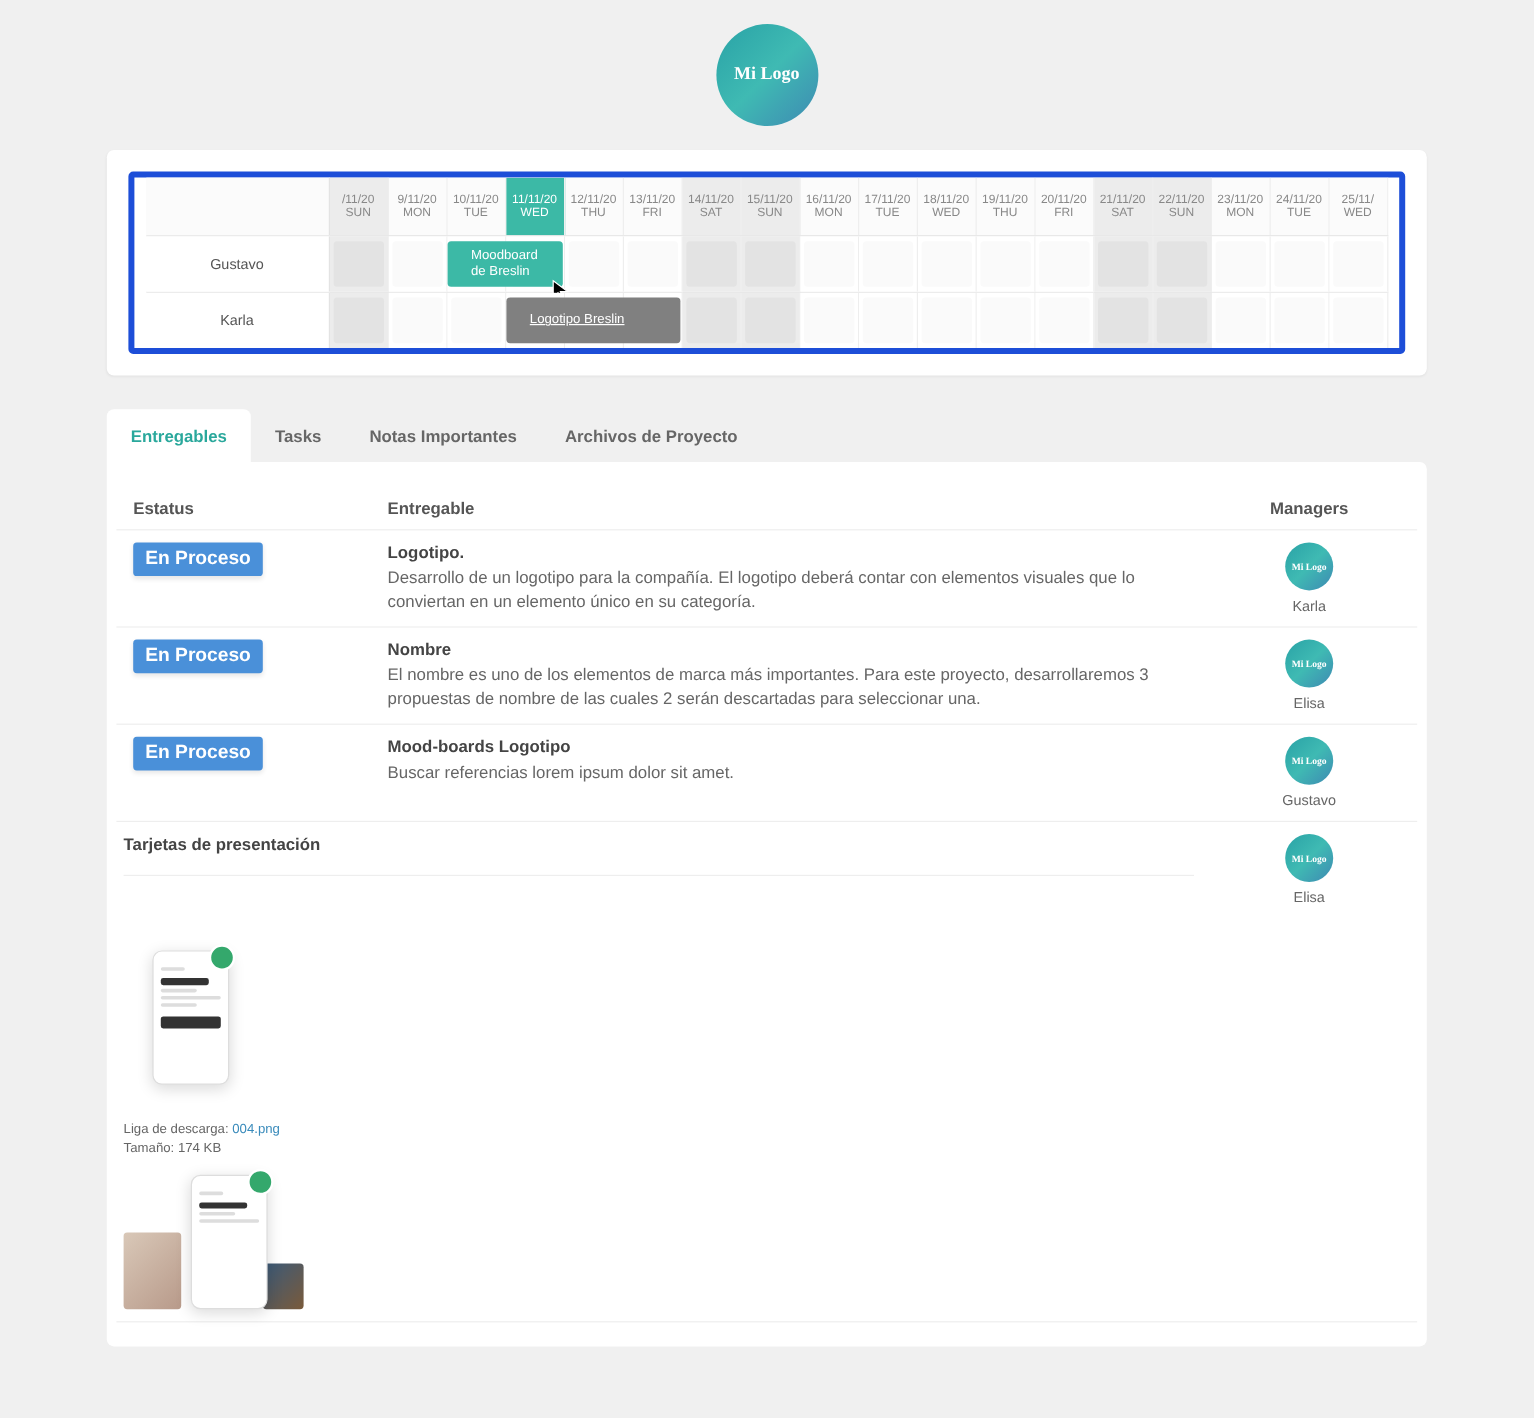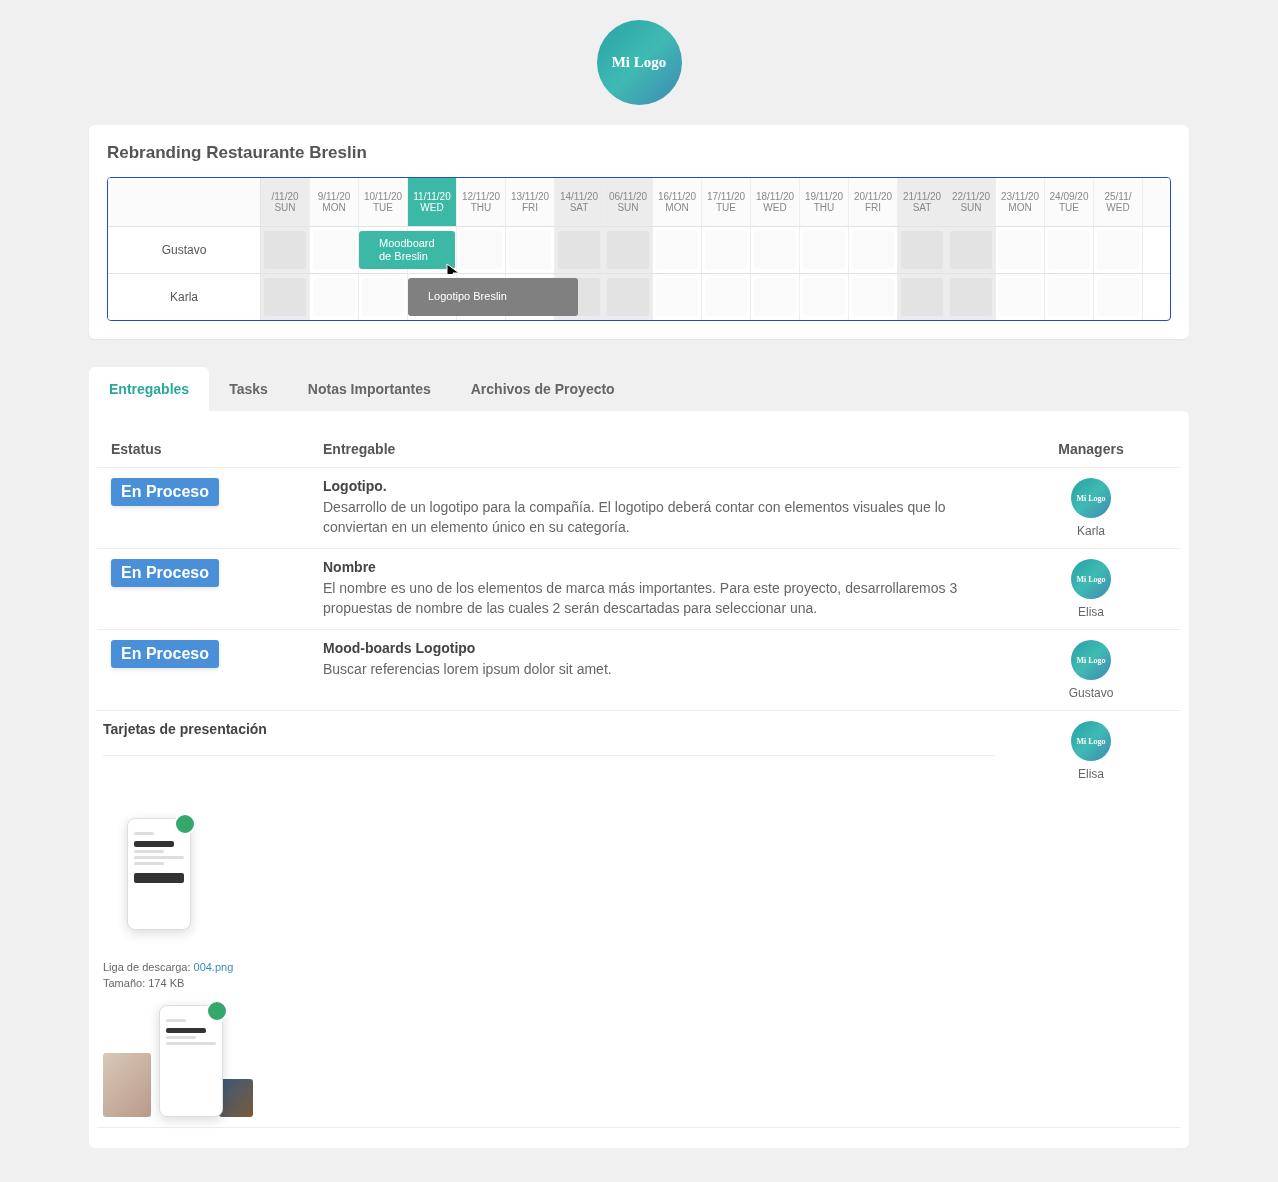--- a/index.html
+++ b/index.html
@@ -25,23 +25,24 @@
   .logo-circle.sm { width: 40px; height: 40px; font-size: 8px; }
   .card {
     background: #fff; border-radius: 6px;
     box-shadow: 0 1px 2px rgba(0,0,0,0.05);
     padding: 18px;
   }
   .project-title { font-size: 17px; font-weight: 600; color: #555; margin-bottom: 14px; }
 
   
   .gantt {
-    border: 1px solid #1d4ed8; border-radius: 4px; overflow: hidden;
+    border: 5px solid #1d4ed8; border-radius: 4px; overflow: hidden;
     display: flex; flex-direction: column;
     background: #fff;
+    align-items: center;
   }
   .gantt-header { display: flex; border-bottom: 1px solid #e3e3e3; background: #fbfbfb; }
   .gantt-row { display: flex; border-bottom: 1px solid #e3e3e3; position: relative; }
   .gantt-row:last-child { border-bottom: none; }
   .gantt-name {
     width: 153px; min-width: 153px; border-right: 1px solid #e3e3e3;
     display: flex; align-items: center; justify-content: center;
     font-size: 12px; color: #555; background: #fff;
     height: 46px;
   }
@@ -144,21 +145,20 @@
 <body>
 
 <div class="page">
   <div class="logo-wrap">
     <div class="logo-circle">
       <span>Mi Logo</span>
     </div>
   </div>
 
   <div class="card">
-    <div class="project-title">Rebranding Restaurante Breslin</div>
 
     <div class="gantt">
       <div class="gantt-header">
         <div class="gantt-name"></div>
         <div class="gantt-cells" id="gantt-days">
             <div class="gantt-cell weekend">
               <span>/11/20</span>
               <span>SUN</span>
             </div>
             <div class="gantt-cell">
@@ -179,21 +179,21 @@
             </div>
             <div class="gantt-cell">
               <span>13/11/20</span>
               <span>FRI</span>
             </div>
             <div class="gantt-cell weekend">
               <span>14/11/20</span>
               <span>SAT</span>
             </div>
             <div class="gantt-cell weekend">
-              <span>06/11/20</span>
+              <span>15/11/20</span>
               <span>SUN</span>
             </div>
             <div class="gantt-cell">
               <span>16/11/20</span>
               <span>MON</span>
             </div>
             <div class="gantt-cell">
               <span>17/11/20</span>
               <span>TUE</span>
             </div>
@@ -215,21 +215,21 @@
             </div>
             <div class="gantt-cell weekend">
               <span>22/11/20</span>
               <span>SUN</span>
             </div>
             <div class="gantt-cell">
               <span>23/11/20</span>
               <span>MON</span>
             </div>
             <div class="gantt-cell">
-              <span>24/09/20</span>
+              <span>24/11/20</span>
               <span>TUE</span>
             </div>
             <div class="gantt-cell">
               <span>25/11/</span>
               <span>WED</span>
             </div>
           </div>
       </div>
       <div id="gantt-rows">
           <div class="gantt-row">
@@ -349,21 +349,21 @@
                 <div class="gantt-body-cell">
                   <div class="inner"></div>
                 </div>
                 <div class="gantt-body-cell">
                   <div class="inner"></div>
                 </div>
                 <div class="gantt-body-cell">
                   <div class="inner"></div>
                 </div>
               </div>
-              <div class="gantt-bar bar-gray" style="left: 147px; width: 170px;">Logotipo Breslin</div>
+              <div class="gantt-bar bar-gray" style="left: 147px; width: 145px; text-decoration: underline;">Logotipo Breslin</div>
             </div>
           </div>
         </div>
     </div>
   </div>
 
   <div class="tabs" id="tabs-bar">
       <div class="tab active">Entregables</div>
       <div class="tab">Tasks</div>
       <div class="tab">Notas Importantes</div>

